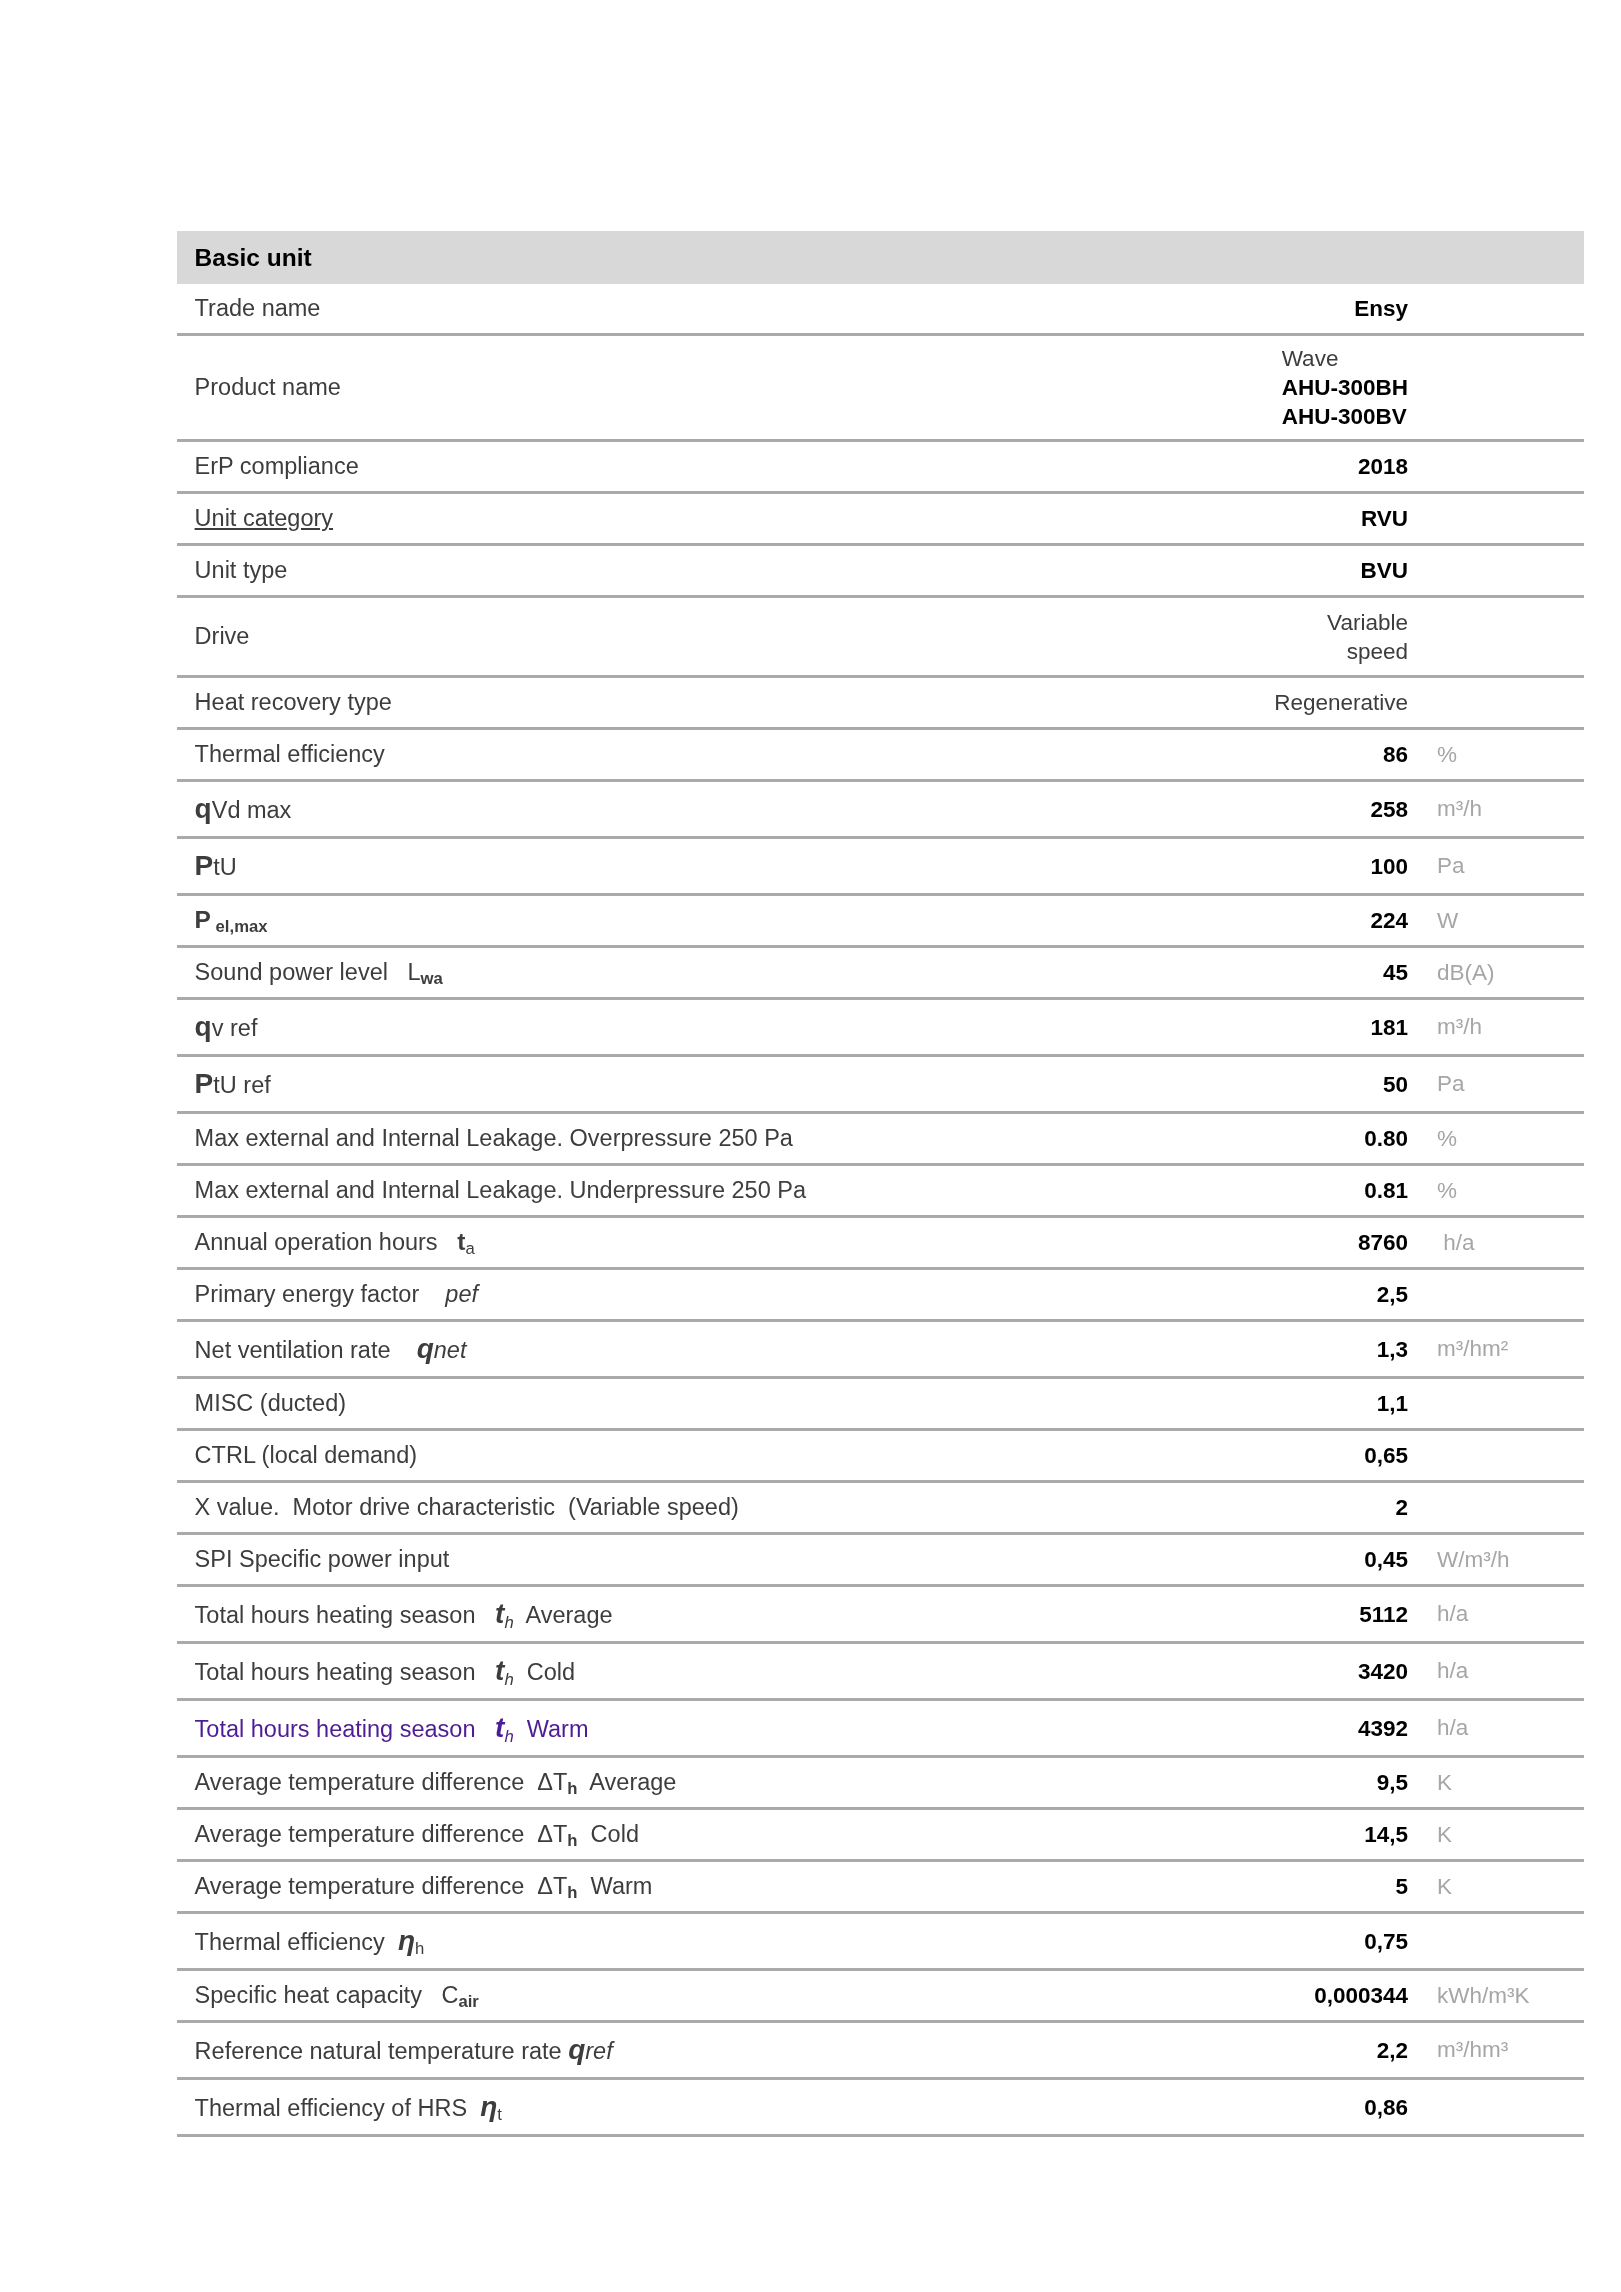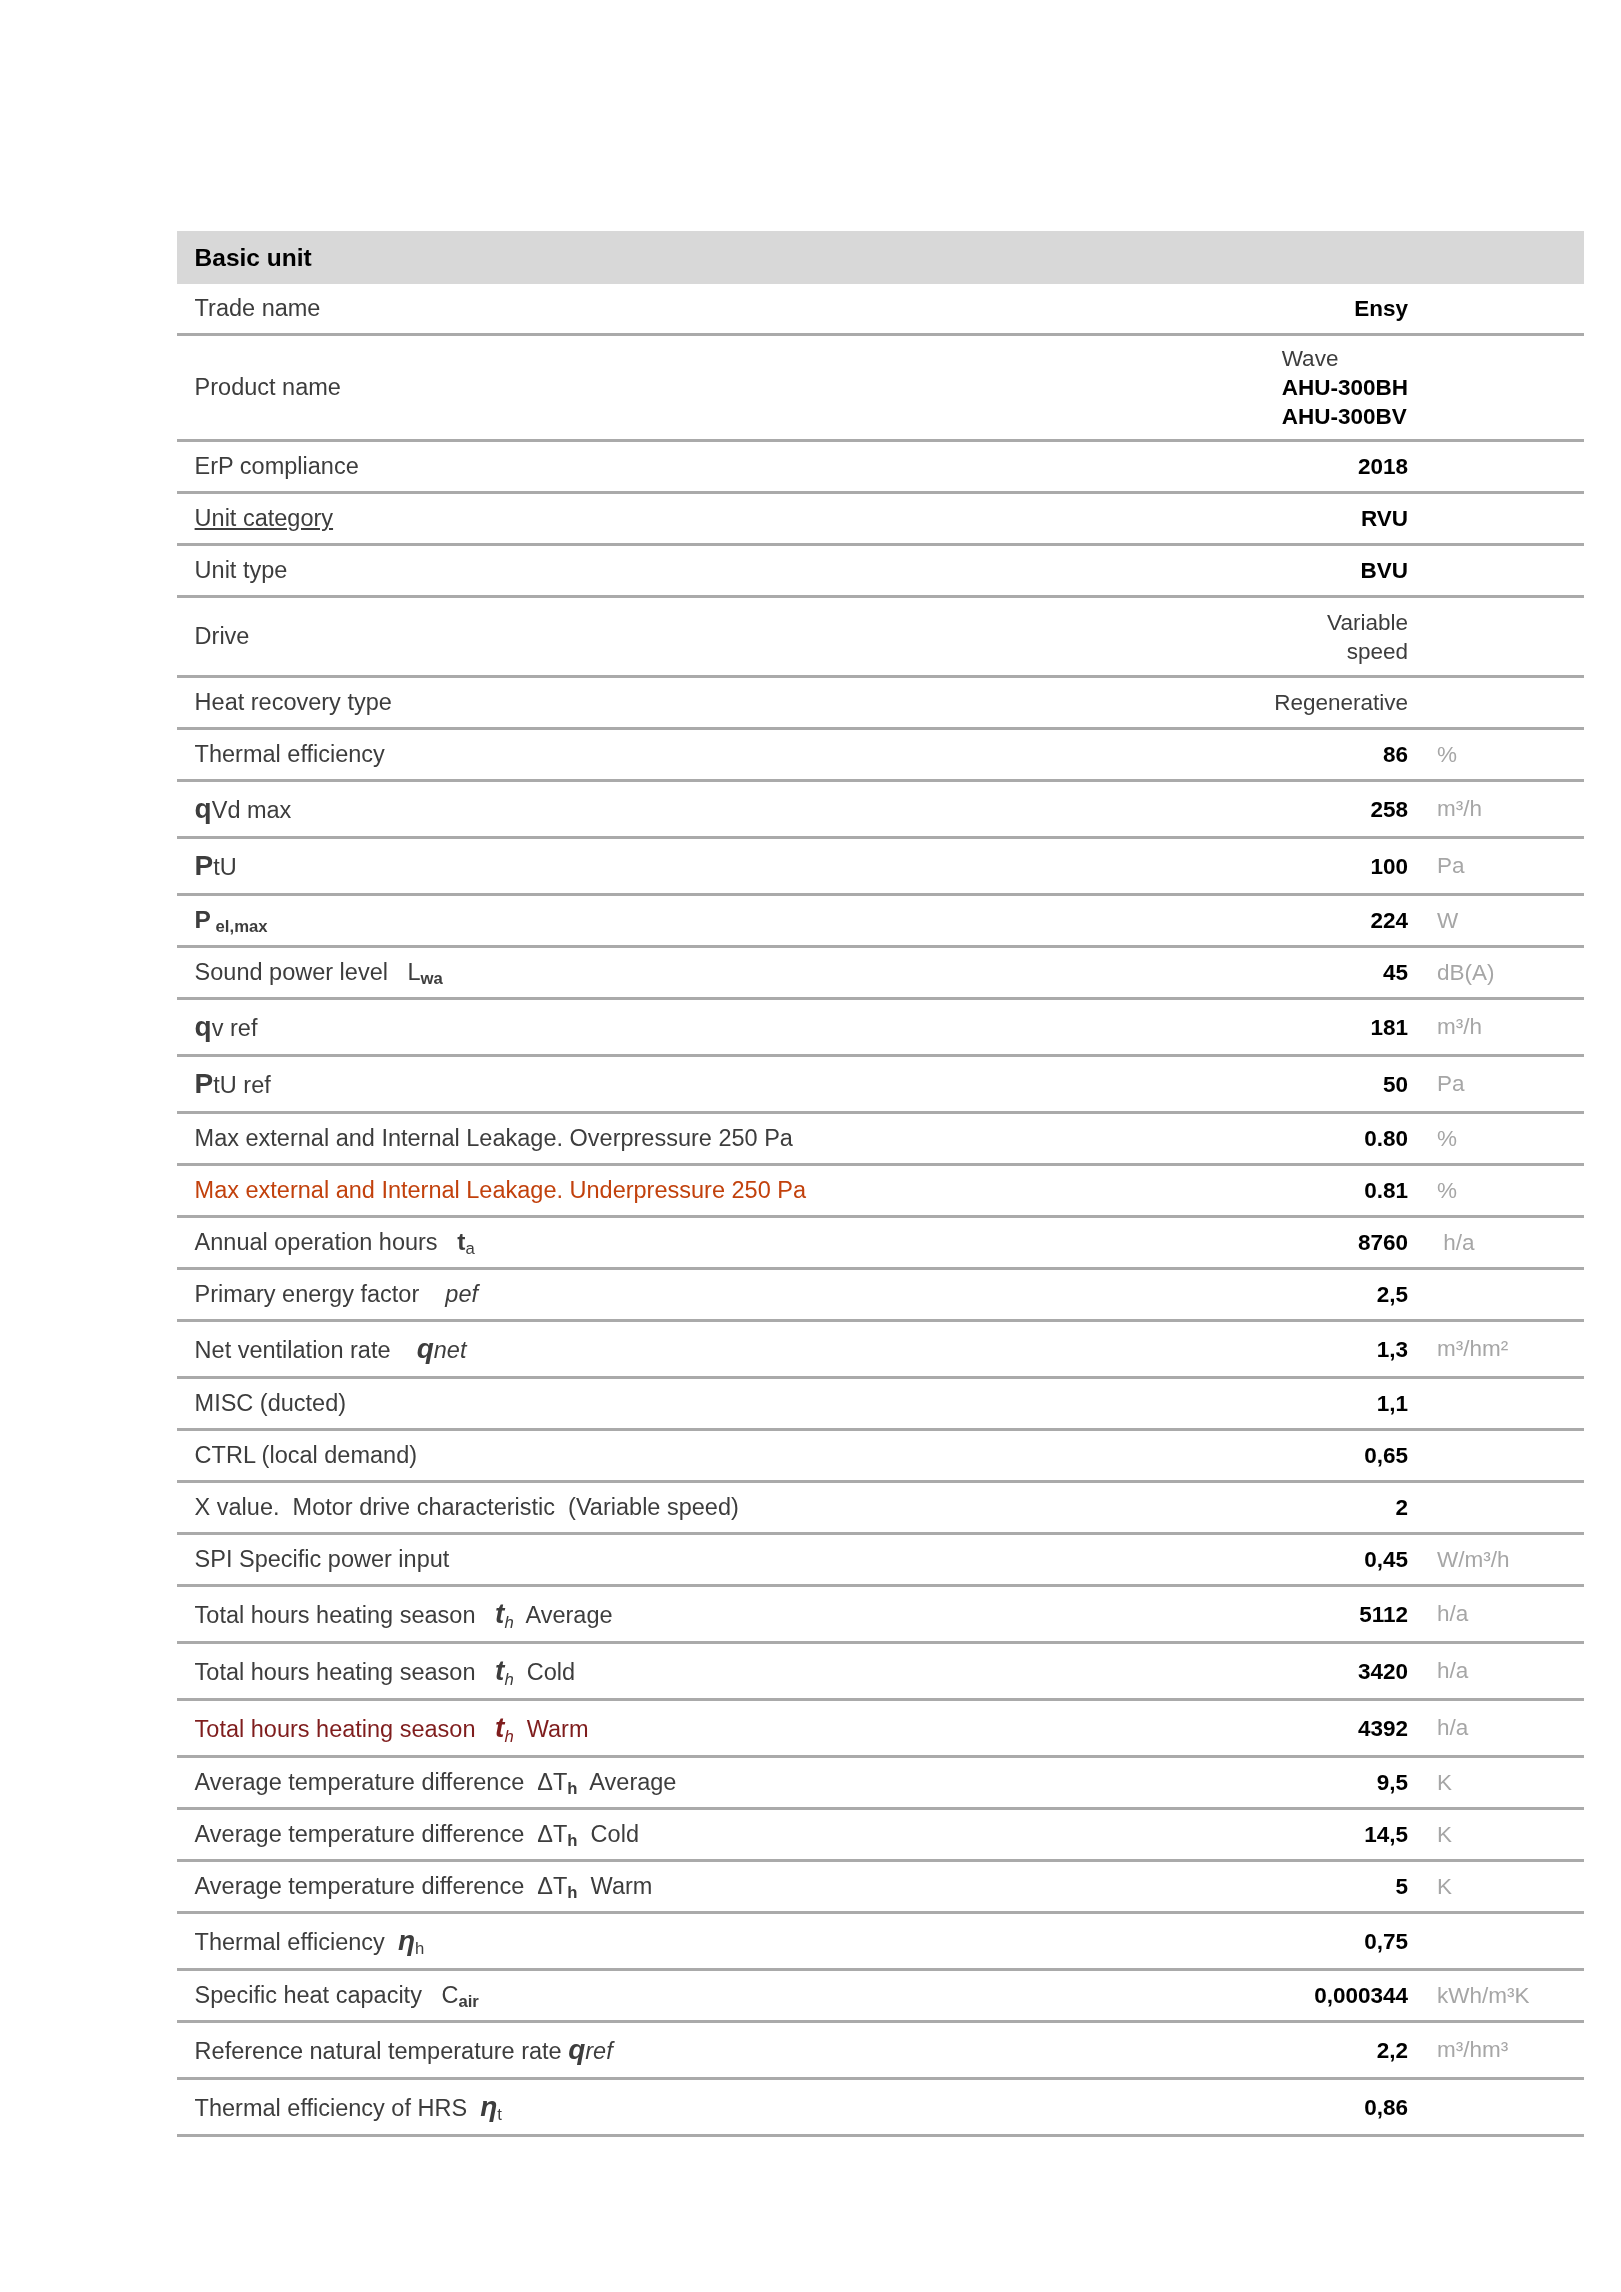--- a/index.html
+++ b/index.html
@@ -163,21 +163,21 @@
           <div class="cell-label" style="color: rgb(61, 61, 61);"><span class="seg-q">P</span><span class="seg-n">tU ref</span></div>
           <div class="cell-value val-bold">50</div>
           <div class="cell-unit" style="color: rgb(166, 166, 166);">Pa</div>
         </div>
         <div class="row" style="border-bottom-color: rgb(170, 170, 170);">
           <div class="cell-label" style="color: rgb(61, 61, 61);"><span class="seg-n">Max external and Internal Leakage. Overpressure 250 Pa</span></div>
           <div class="cell-value val-bold">0.80</div>
           <div class="cell-unit" style="color: rgb(166, 166, 166);">%</div>
         </div>
         <div class="row" style="border-bottom-color: rgb(170, 170, 170);">
-          <div class="cell-label" style="color: #c2410c;"><span class="seg-n">Max external and Internal Leakage. Underpressure 250 Pa</span></div>
+          <div class="cell-label" style="color: #404040;"><span class="seg-n">Max external and Internal Leakage. Underpressure 250 Pa</span></div>
           <div class="cell-value val-bold">0.81</div>
           <div class="cell-unit" style="color: rgb(166, 166, 166);">%</div>
         </div>
         <div class="row" style="border-bottom-color: rgb(170, 170, 170);">
           <div class="cell-label" style="color: rgb(61, 61, 61);"><span class="seg-n">Annual operation hours   </span><span class="seg-b">t</span><span class="seg-sub">a</span></div>
           <div class="cell-value val-bold">8760</div>
           <div class="cell-unit" style="color: rgb(166, 166, 166);"> h/a</div>
         </div>
         <div class="row" style="border-bottom-color: rgb(170, 170, 170);">
           <div class="cell-label" style="color: rgb(61, 61, 61);"><span class="seg-n">Primary energy factor    </span><span class="seg-i">pef</span></div>
@@ -213,21 +213,21 @@
           <div class="cell-label" style="color: rgb(61, 61, 61);"><span class="seg-n">Total hours heating season   </span><span class="seg-qi">t</span><span class="seg-subi">h</span><span class="seg-n">  Average</span></div>
           <div class="cell-value val-bold">5112</div>
           <div class="cell-unit" style="color: rgb(166, 166, 166);">h/a</div>
         </div>
         <div class="row row-tall" style="border-bottom-color: rgb(170, 170, 170);">
           <div class="cell-label" style="color: rgb(61, 61, 61);"><span class="seg-n">Total hours heating season   </span><span class="seg-qi">t</span><span class="seg-subi">h</span><span class="seg-n">  Cold</span></div>
           <div class="cell-value val-bold">3420</div>
           <div class="cell-unit" style="color: rgb(166, 166, 166);">h/a</div>
         </div>
         <div class="row row-tall" style="border-bottom-color: rgb(170, 170, 170);">
-          <div class="cell-label" style="color: #7f1d1d;"><span class="seg-n">Total hours heating season   </span><span class="seg-qi">t</span><span class="seg-subi">h</span><span class="seg-n">  Warm</span></div>
+          <div class="cell-label" style="color: #4c1d95;"><span class="seg-n">Total hours heating season   </span><span class="seg-qi">t</span><span class="seg-subi">h</span><span class="seg-n">  Warm</span></div>
           <div class="cell-value val-bold">4392</div>
           <div class="cell-unit" style="color: rgb(166, 166, 166);">h/a</div>
         </div>
         <div class="row" style="border-bottom-color: rgb(170, 170, 170);">
           <div class="cell-label" style="color: rgb(61, 61, 61);"><span class="seg-n">Average temperature difference  ΔT</span><span class="seg-subb">h</span><span class="seg-n">  Average</span></div>
           <div class="cell-value val-bold">9,5</div>
           <div class="cell-unit" style="color: rgb(166, 166, 166);">K</div>
         </div>
         <div class="row" style="border-bottom-color: rgb(170, 170, 170);">
           <div class="cell-label" style="color: rgb(61, 61, 61);"><span class="seg-n">Average temperature difference  ΔT</span><span class="seg-subb">h</span><span class="seg-n">  Cold</span></div>

